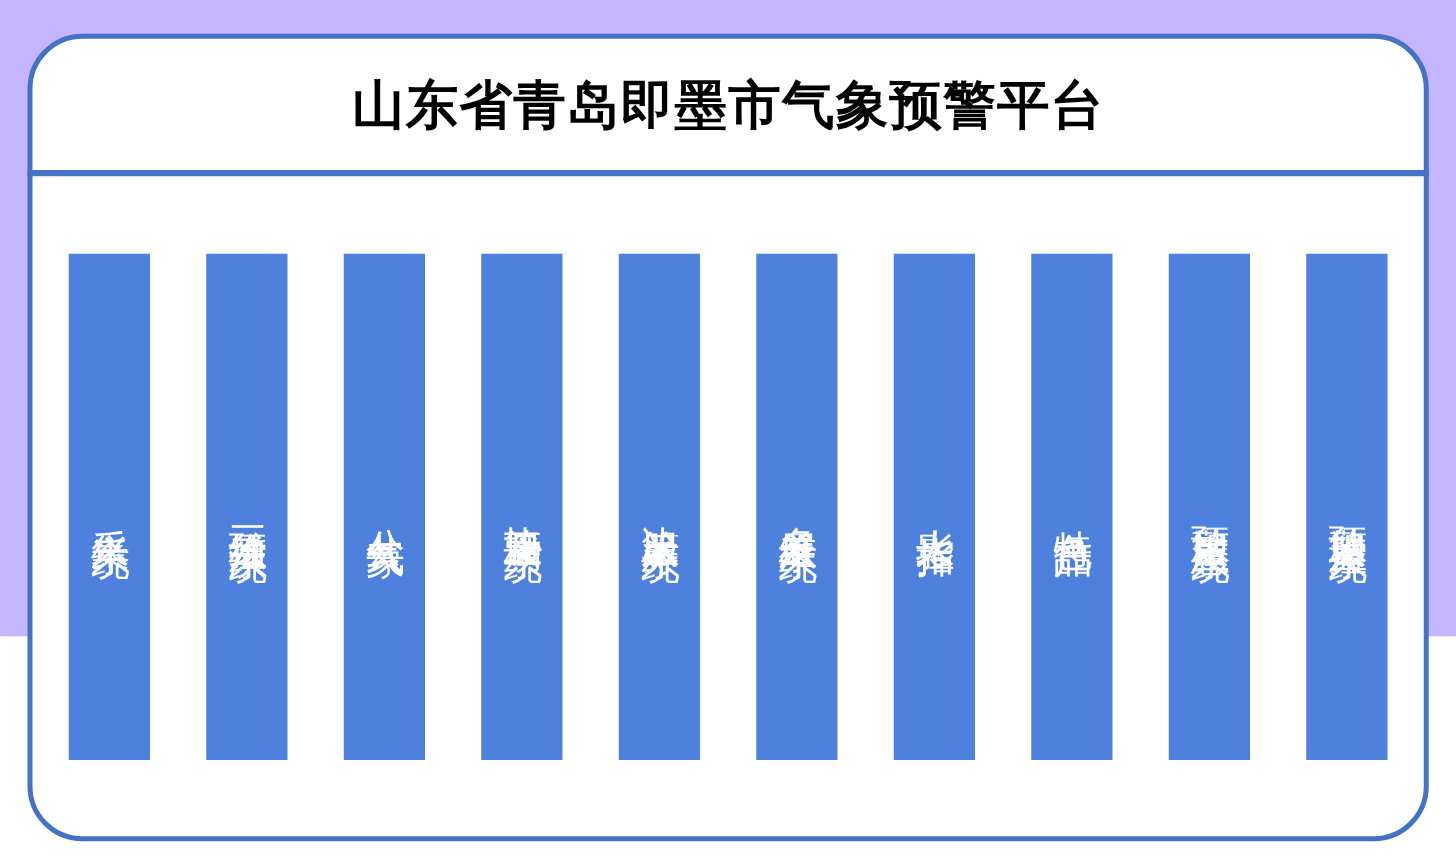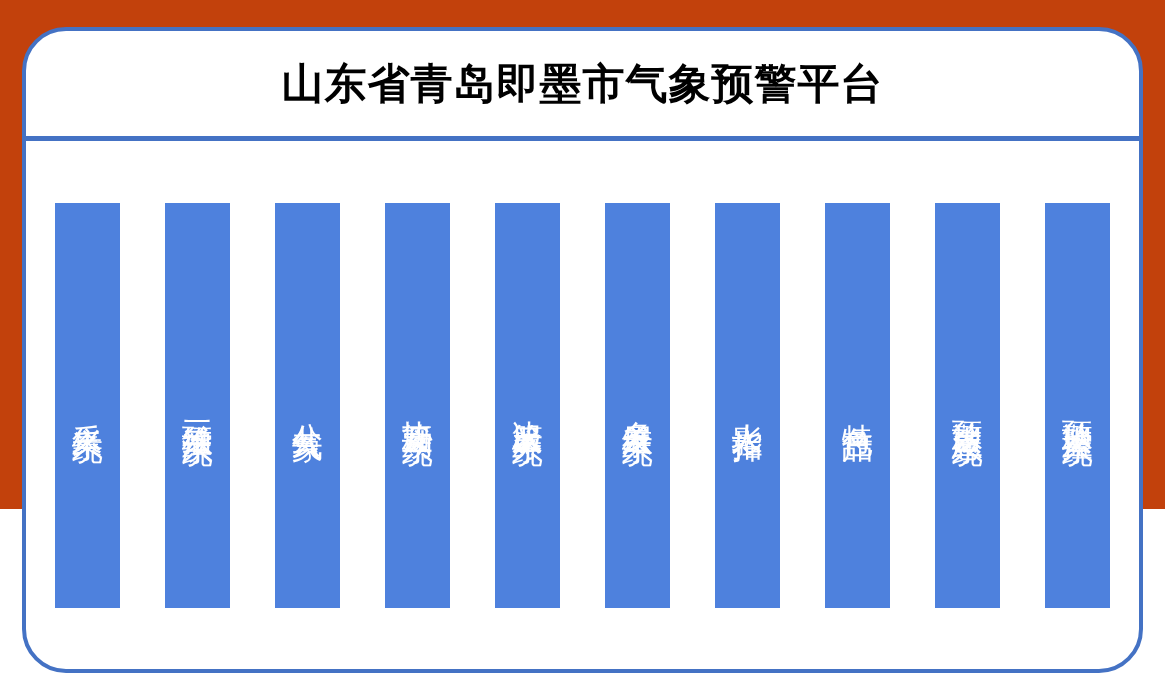--- a/index.html
+++ b/index.html
@@ -11,21 +11,21 @@
     width: 1165px;
     height: 693px;
     font-family: "DejaVu Sans", "Liberation Sans", sans-serif;
     overflow: hidden;
   }
 
   #stage {
     position: relative;
     width: 1165px;
     height: 509px;
-    background: #c2410c;
+    background: #c4b5fd;
   }
 
   
   .platform-frame {
     position: absolute;
     left: 22px;
     top: 27px;
     width: 1121px;
     height: 646px;
     box-sizing: border-box;

